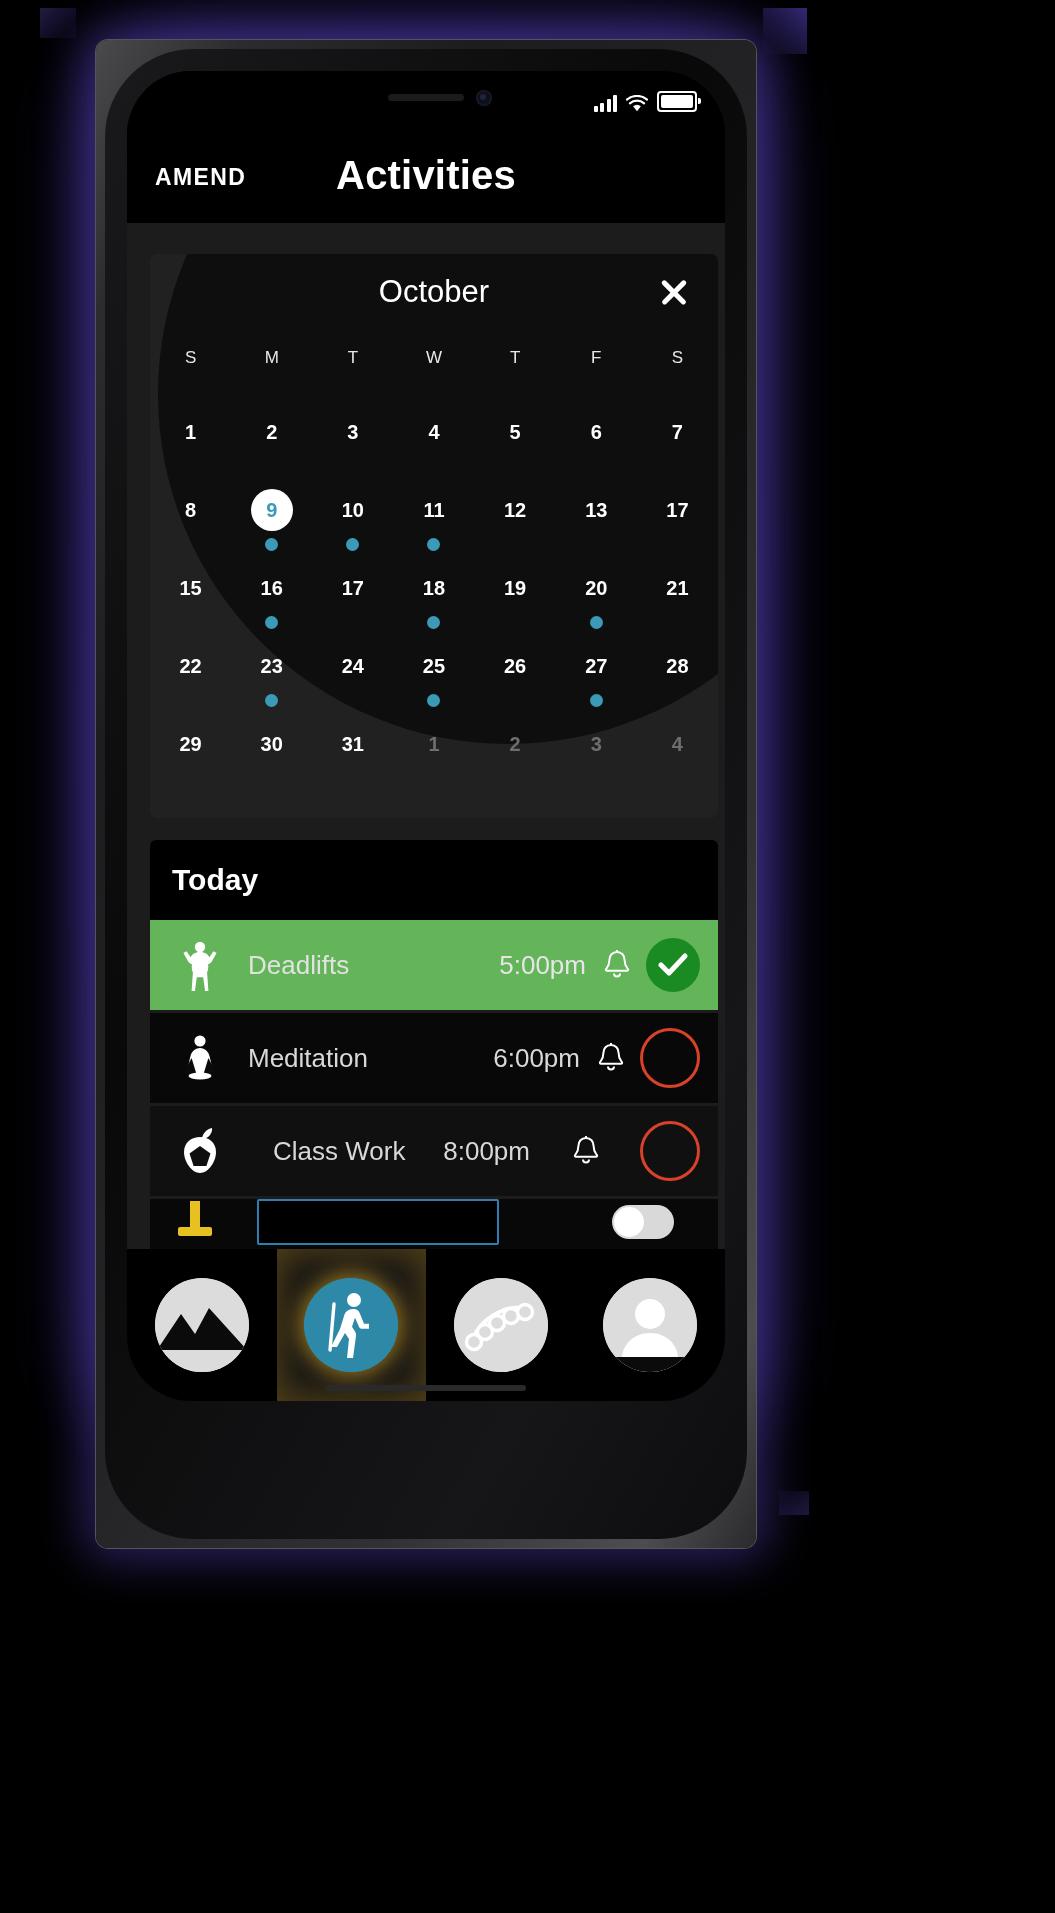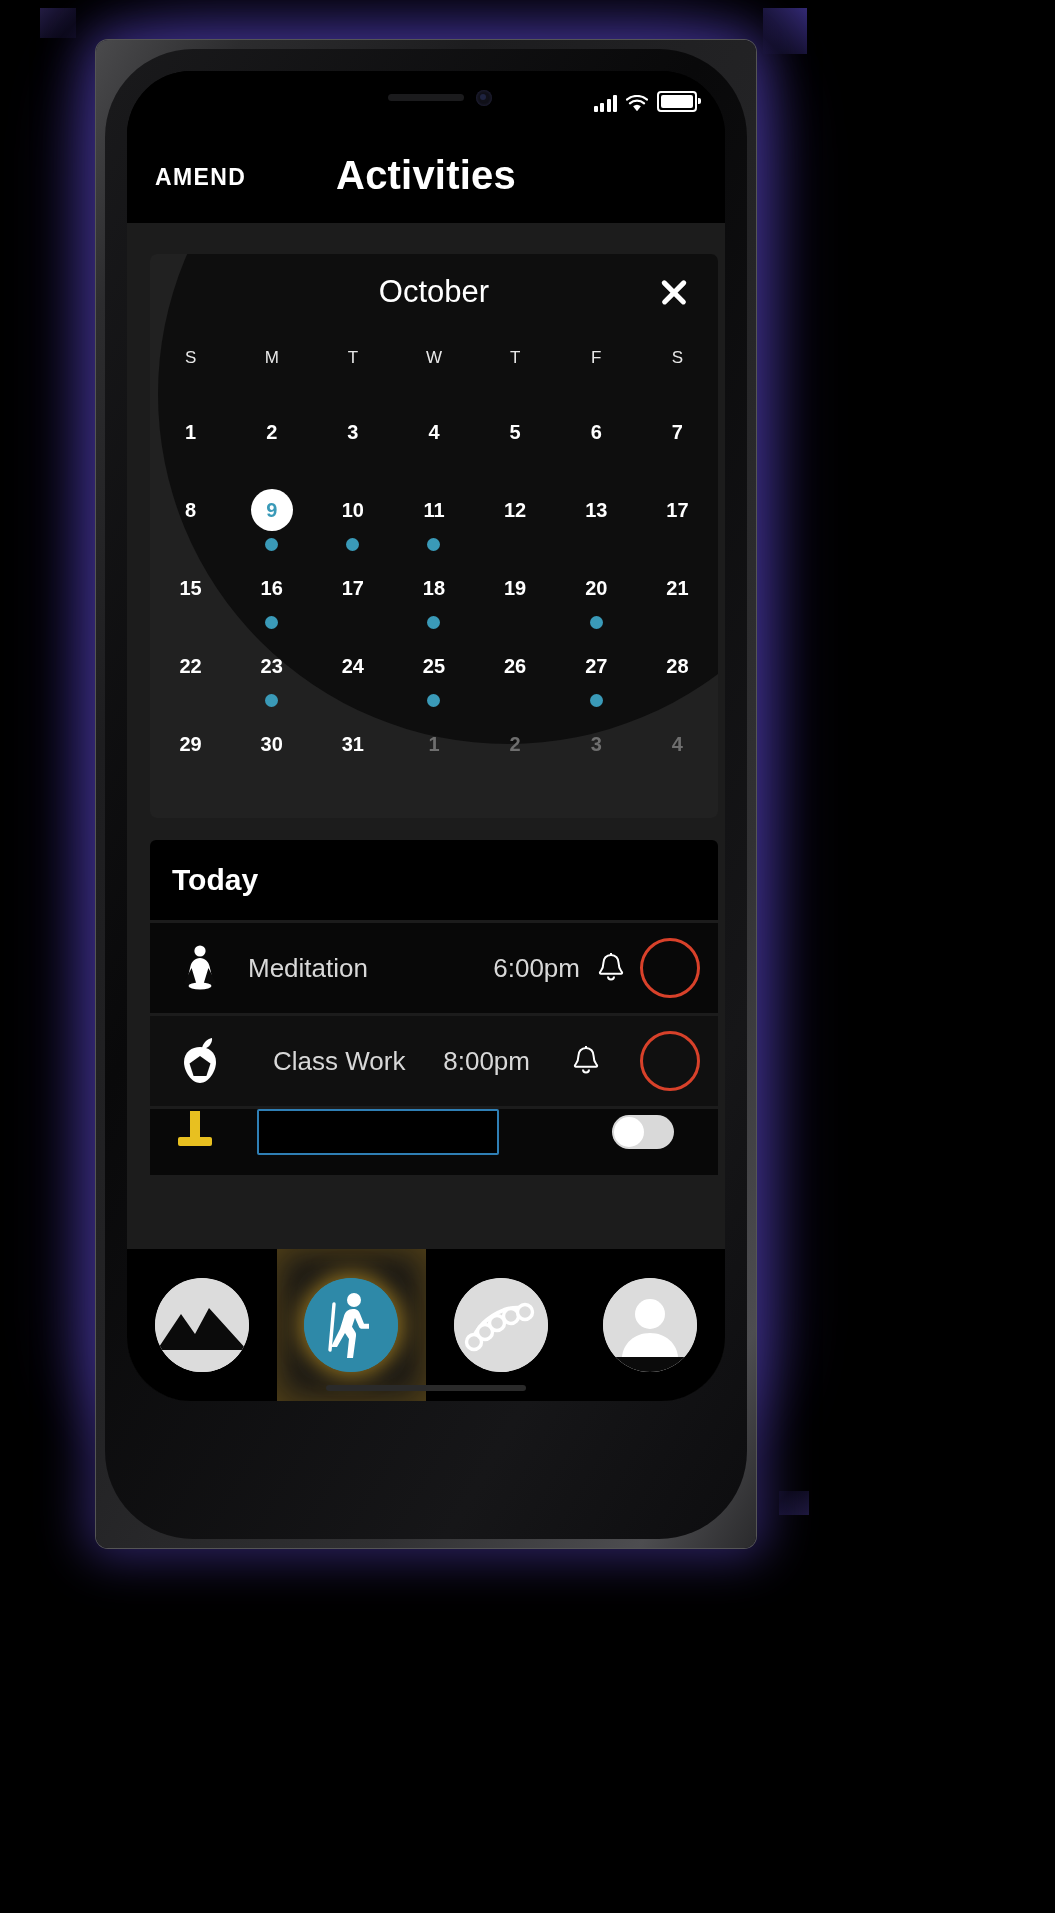--- a/index.html
+++ b/index.html
@@ -325,20 +325,41 @@
                 </div>
               </div>
           </div>
         </div>
 
         <div class="today">
           <div class="today-head">
             <h2>Today</h2>
           </div>
 
+          <div class="row green">
+            <div class="r-icon">
+              <svg width="44" height="54" viewBox="0 0 44 54">
+                <circle cx="22" cy="9" r="5.2" fill="#fff"></circle>
+                <path d="M22 14 c-5 0-8 2.3-9.4 5.2 L8.6 13.2 5.4 15.1 10.2 23.4 c1 1.7 2.2 2.4 3.6 2.6 l0 3.6 c0 2 .4 3.4 1.1 4.6 L13.6 53 h3.3 l1.9-13.7 h6.4 L27.1 53 h3.3 l-1.3-18.8 c.7-1.2 1.1-2.6 1.1-4.6 l0-3.6 c1.4-.2 2.6-.9 3.6-2.6 L38.6 15.1 35.4 13.2 31.4 19.2 C30 16.3 27 14 22 14 Z" fill="#fff"></path>
+              </svg>
+            </div>
+            <div class="r-name">Deadlifts</div>
+            <div class="r-time">5:00pm</div>
+            <div class="bell">
+              <svg width="30" height="32" viewBox="0 0 30 32">
+                <path d="M15 3 c-4.6 0-7.6 3.4-7.6 8 0 6-2.4 7.6-3.4 9.2 -.4.8 0 1.6 1 1.6 h20 c1 0 1.4-.8 1-1.6 -1-1.6-3.4-3.2-3.4-9.2 0-4.6-3-8-7.6-8 Z M15 2.4 v-1.4" stroke="#fff" stroke-width="2" fill="none" stroke-linejoin="round"></path>
+                <path d="M12 24.4 a3 3 0 0 0 6 0" stroke="#fff" stroke-width="2" fill="none"></path>
+              </svg>
+            </div>
+            <div class="status-circle done">
+              <svg width="30" height="24" viewBox="0 0 30 24">
+                <path d="M3 12 L11 20 L27 3" stroke="#fff" stroke-width="5" fill="none" stroke-linecap="round" stroke-linejoin="round"></path>
+              </svg>
+            </div>
+          </div>
 
           <div class="sep"></div>
 
           <div class="row dark">
             <div class="r-icon">
               <svg width="50" height="50" viewBox="0 0 50 50">
                 <circle cx="25" cy="8" r="5.6" fill="#fff"></circle>
                 <path d="M25 15 c-5 0-8.5 3.6-9.6 8.4 L12 38 c-.4 1.8 .6 2.6 2 2.6 h22 c1.4 0 2.4-.8 2-2.6 L34.6 23.4 C33.5 18.6 30 15 25 15 Z" fill="#fff"></path>
                 <path d="M16.6 25 L9 39.5 c-.5 1 .2 1.9 1.3 1.9 h9.4 c1.3 0 1.9-1 1.3-2 Z" fill="#0a0a0a"></path>
                 <path d="M33.4 25 L41 39.5 c.5 1-.2 1.9-1.3 1.9 h-9.4 c-1.3 0-1.9-1-1.3-2 Z" fill="#0a0a0a"></path>

